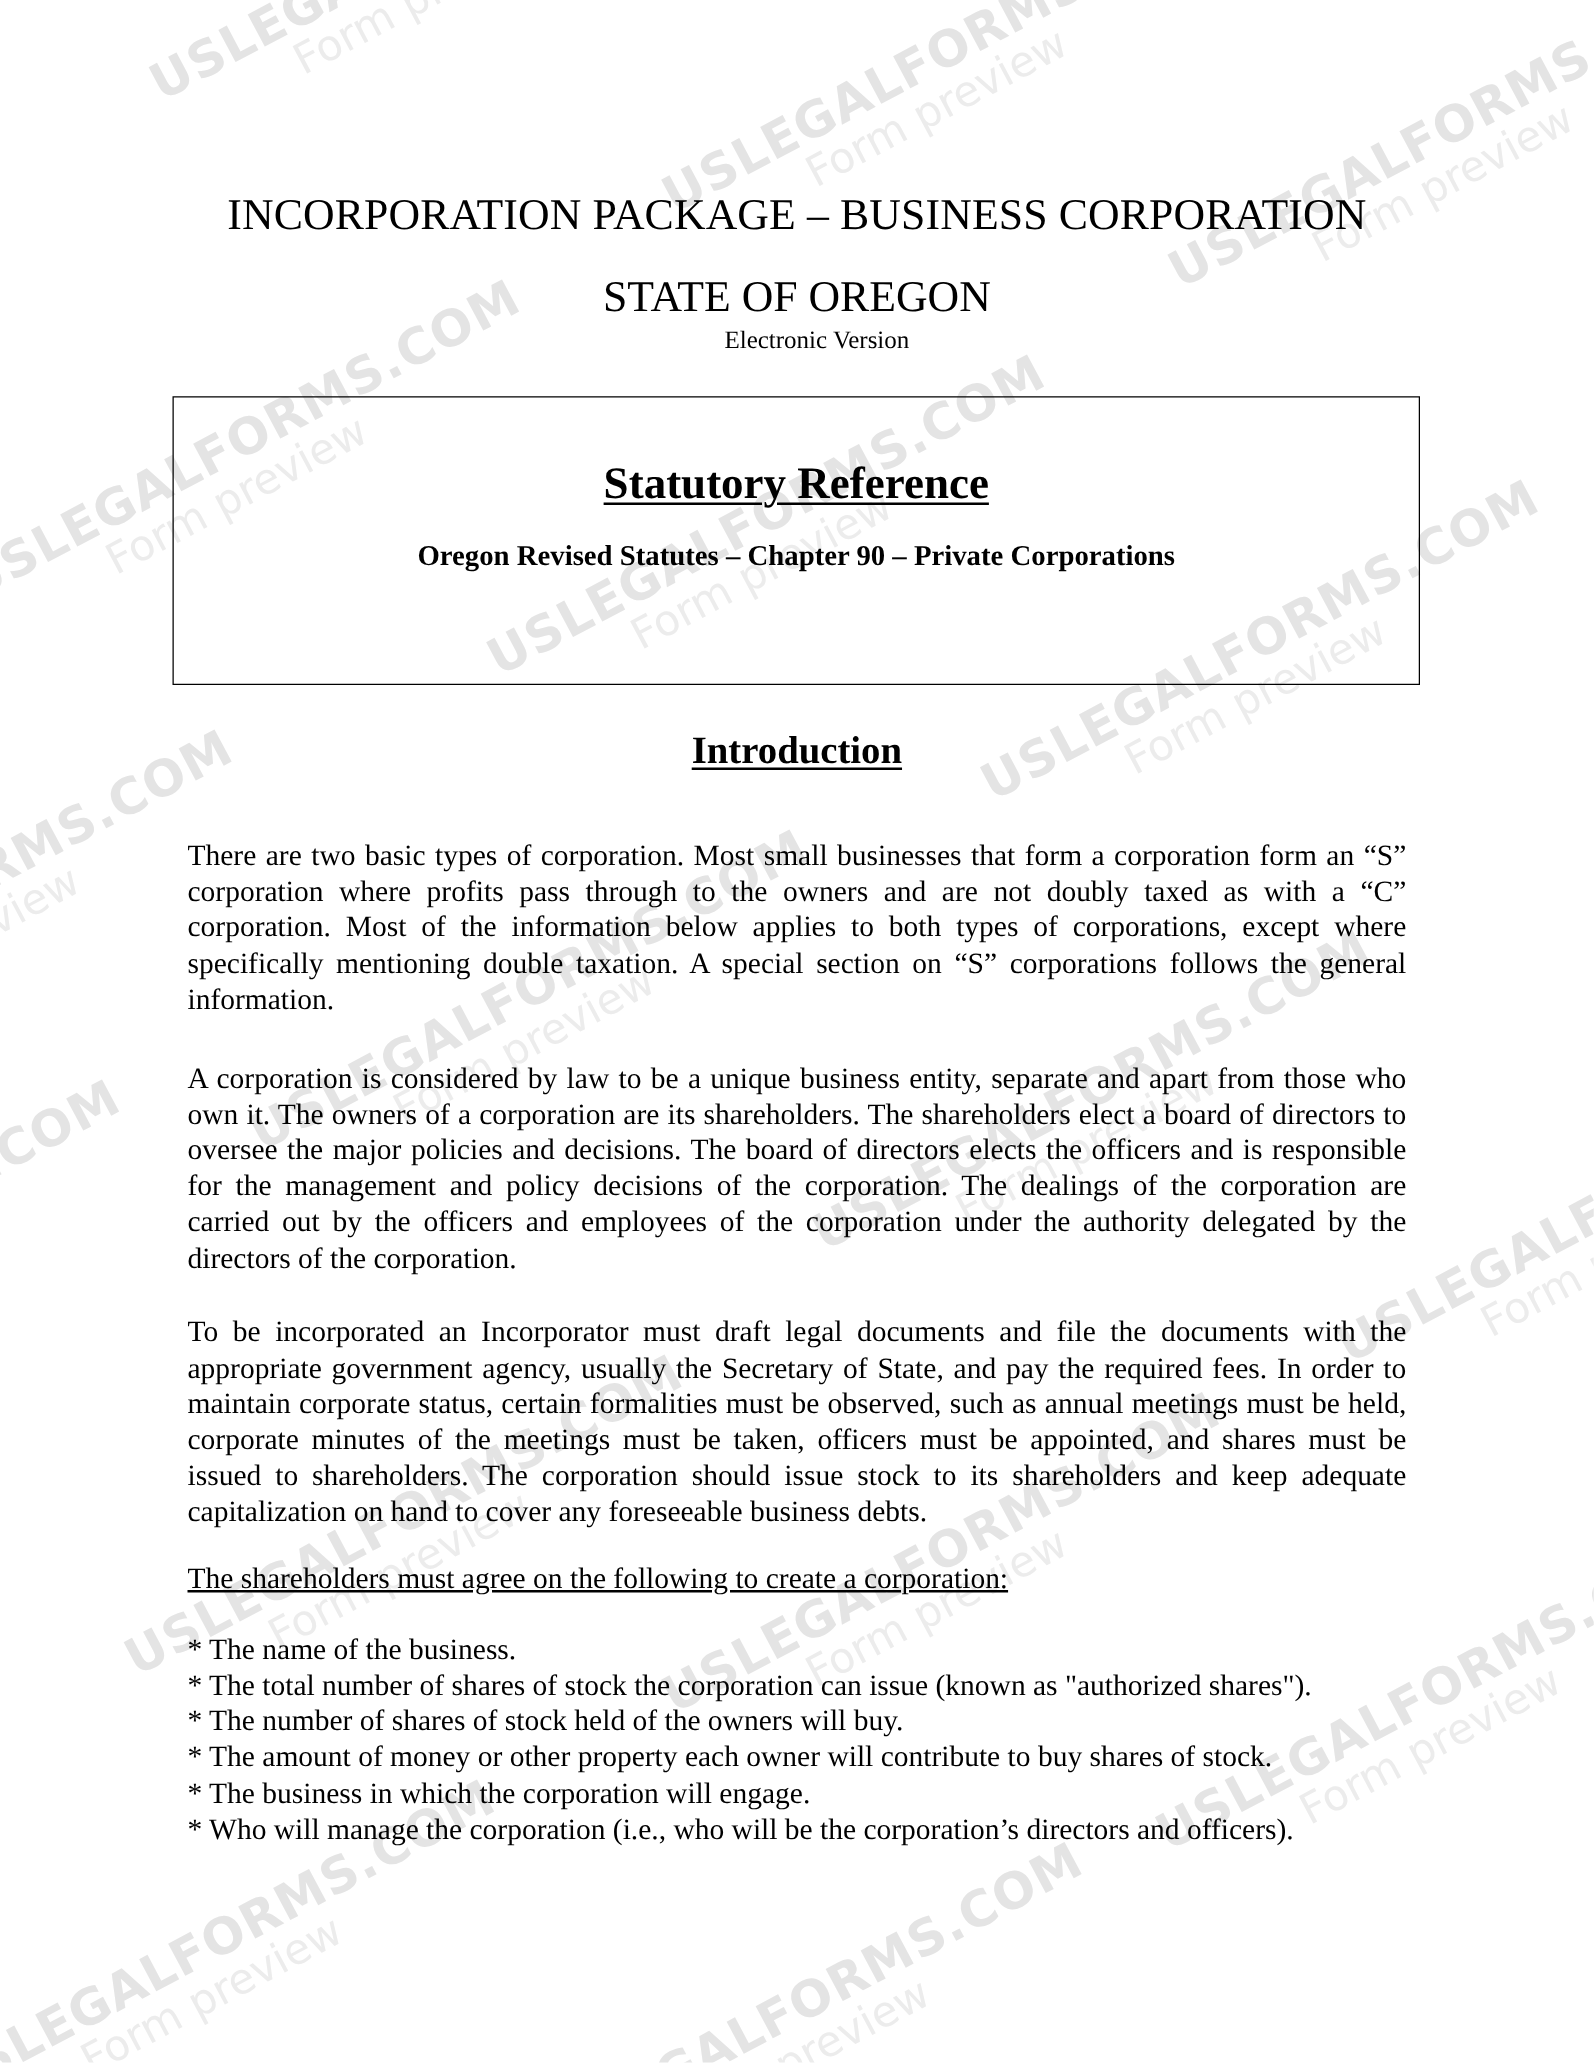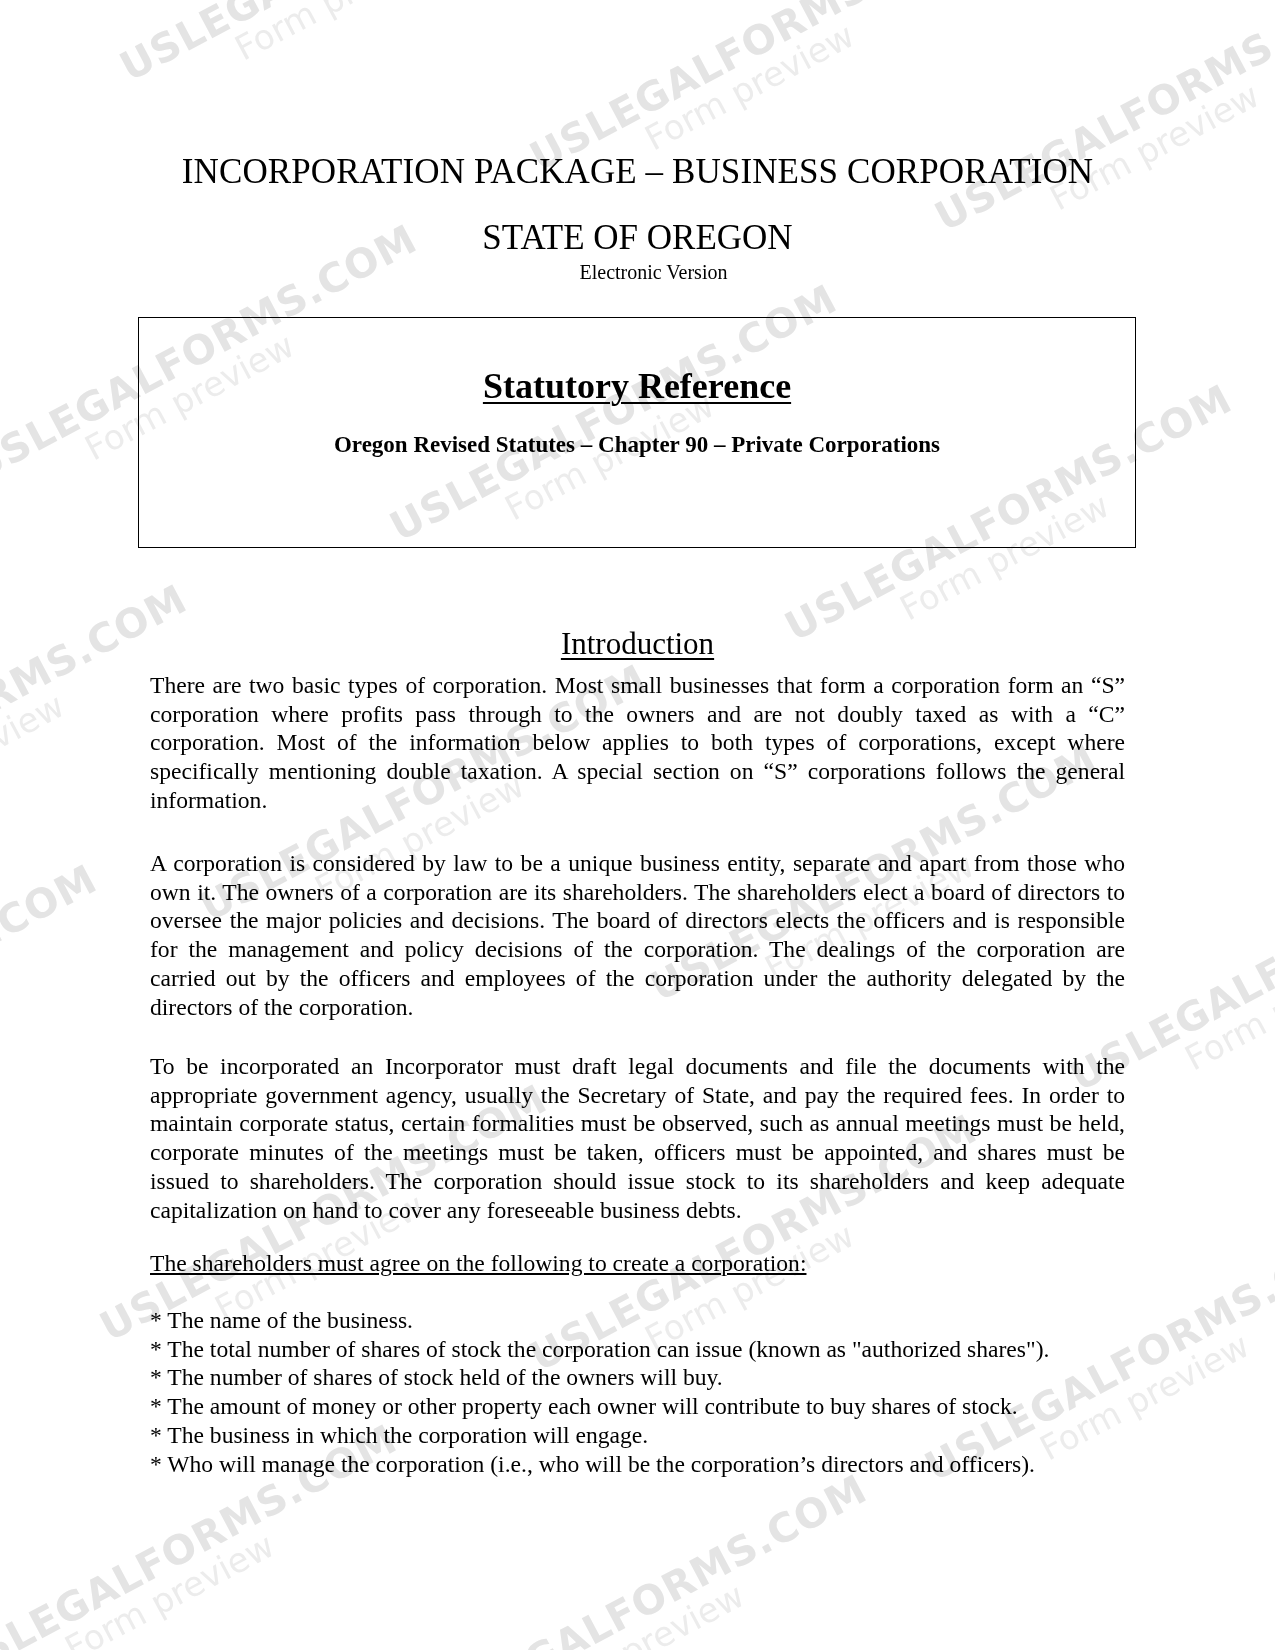--- a/index.html
+++ b/index.html
@@ -30,21 +30,21 @@
       position: absolute; left: 0; width: 100%; top: 113px; text-align: center;
       font-size: 23px; font-weight: bold; line-height: 28px;
     }
     .ref-link {
       position: absolute; left: 0; width: 100%; top: 142px; text-align: center;
       font-size: 23px; font-weight: bold; line-height: 28px;
     }
     .ref-link a { color: #0000cc; text-decoration: underline; }
 
     .intro-heading {
-      top: 624px; font-size: 31px; font-weight: normal; text-decoration: underline; line-height: 40px;
+      top: 580px; font-size: 31px; font-weight: bold; text-decoration: underline; line-height: 40px;
       text-decoration-thickness: 2px; text-underline-offset: 4px;
     }
 
     .body-text {
       position: absolute; left: 150px; width: 975px;
       font-size: 23.6px; line-height: 28.7px; text-align: justify;
     }
     .body-text p { margin: 0; }
     .p1 { top: 671px; }
     .p2 { top: 849px; }

